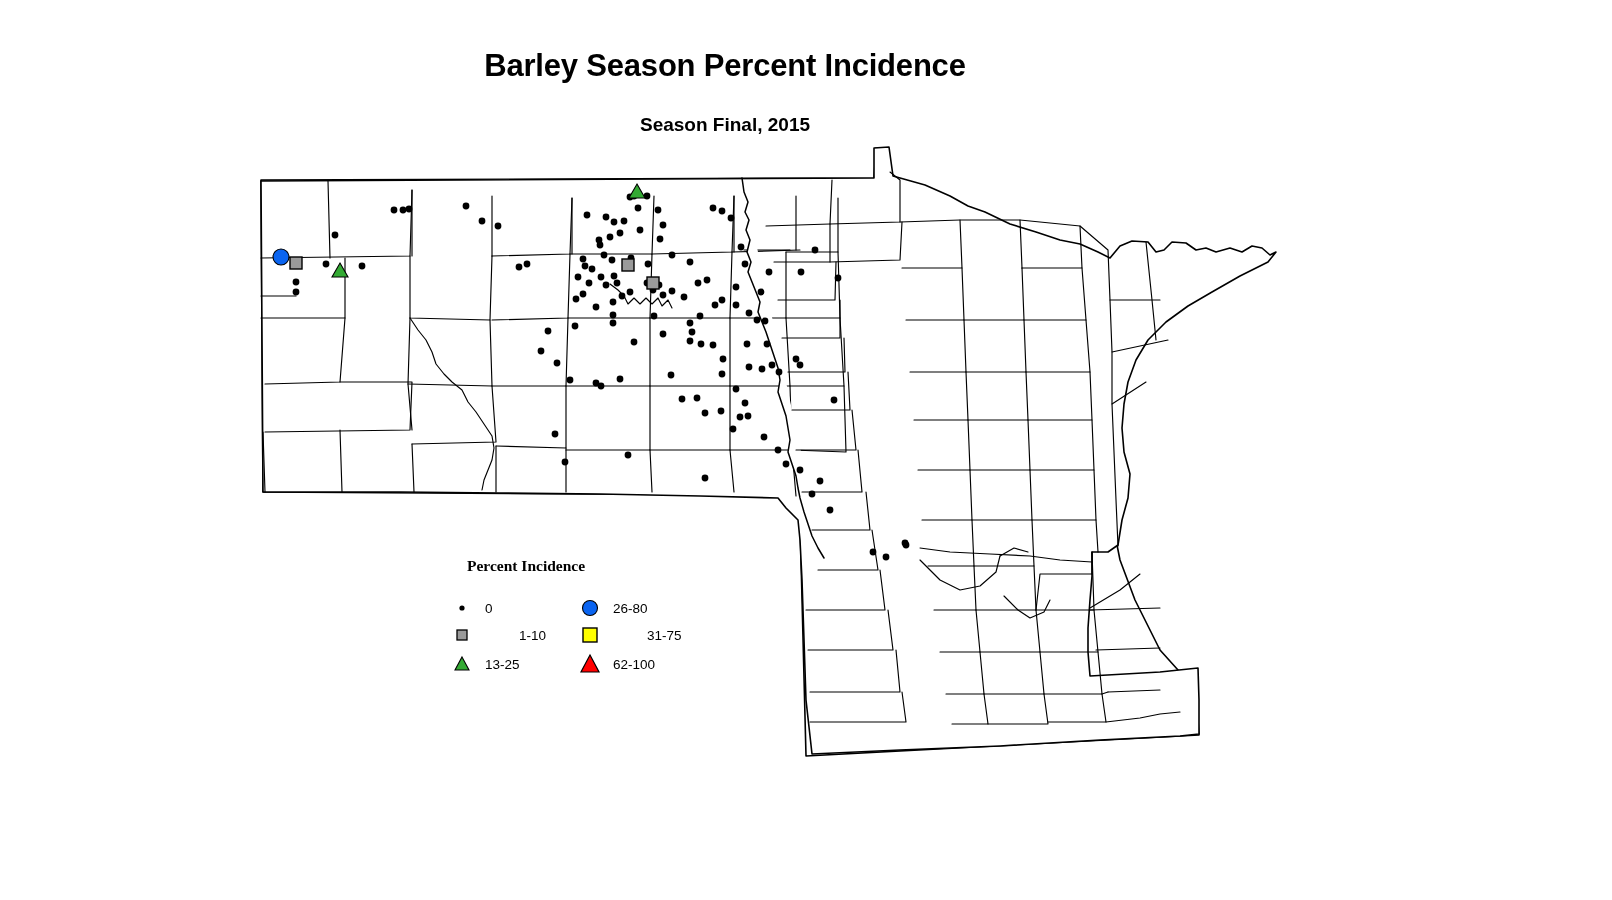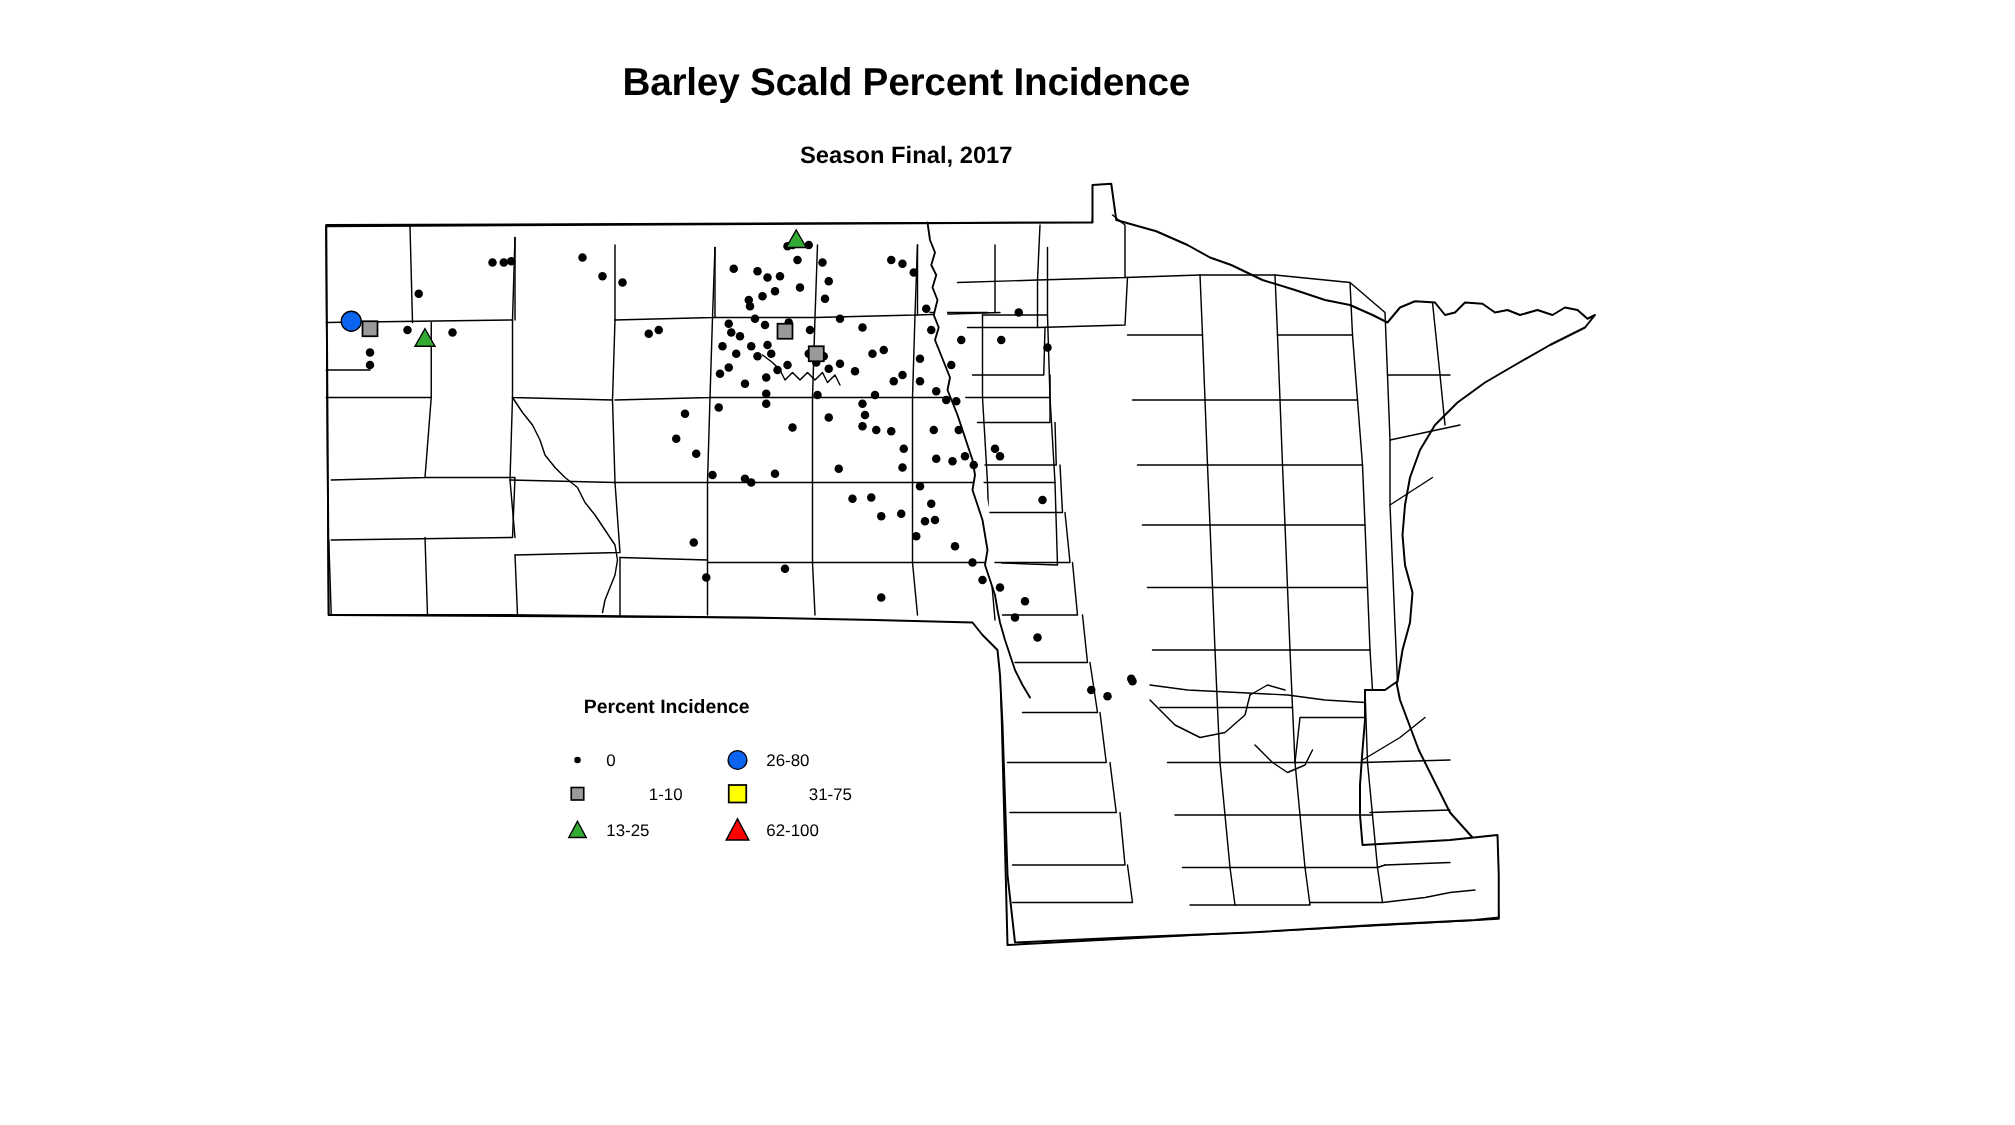--- a/index.html
+++ b/index.html
@@ -76,20 +76,21 @@
     width: 300px;
     height: 140px;
   }
   #legend-title {
     position: absolute;
     left: 12px;
     top: 9px;
     font-size: 15.5px;
     font-weight: bold;
     white-space: nowrap;
+    font-family: Liberation Serif, serif;
   }
   .legend-row {
     position: absolute;
     display: flex;
     align-items: center;
     height: 20px;
   }
   .legend-swatch {
     width: 26px;
     display: flex;
@@ -106,22 +107,22 @@
   .col-b { left: 122px; }
   .row-1 { top: 50px; }
   .row-2 { top: 77px; gap: 34px; }
   .row-3 { top: 106px; }
 </style>
 </head>
 <body>
 
 <div id="page">
 
-  <div id="title">Barley Scald Percent Incidence</div>
-  <div id="subtitle">Season Final, 2017</div>
+  <div id="title">Barley Season Percent Incidence</div>
+  <div id="subtitle">Season Final, 2015</div>
 
   <div id="map-wrap">
     <svg id="map-svg" viewBox="0 0 1612 900" xmlns="http://www.w3.org/2000/svg">
 
       <g>
 
         <path class="state-outline" d="M261,180 L878,178 L876,148 L874,178
              M261,180 L263,492 L780,495 L800,520 L806,756 L1199,735 L1196,690
              L1160,650 L1135,600 L1120,560 L1112,520 L1108,470"></path>
       </g>

